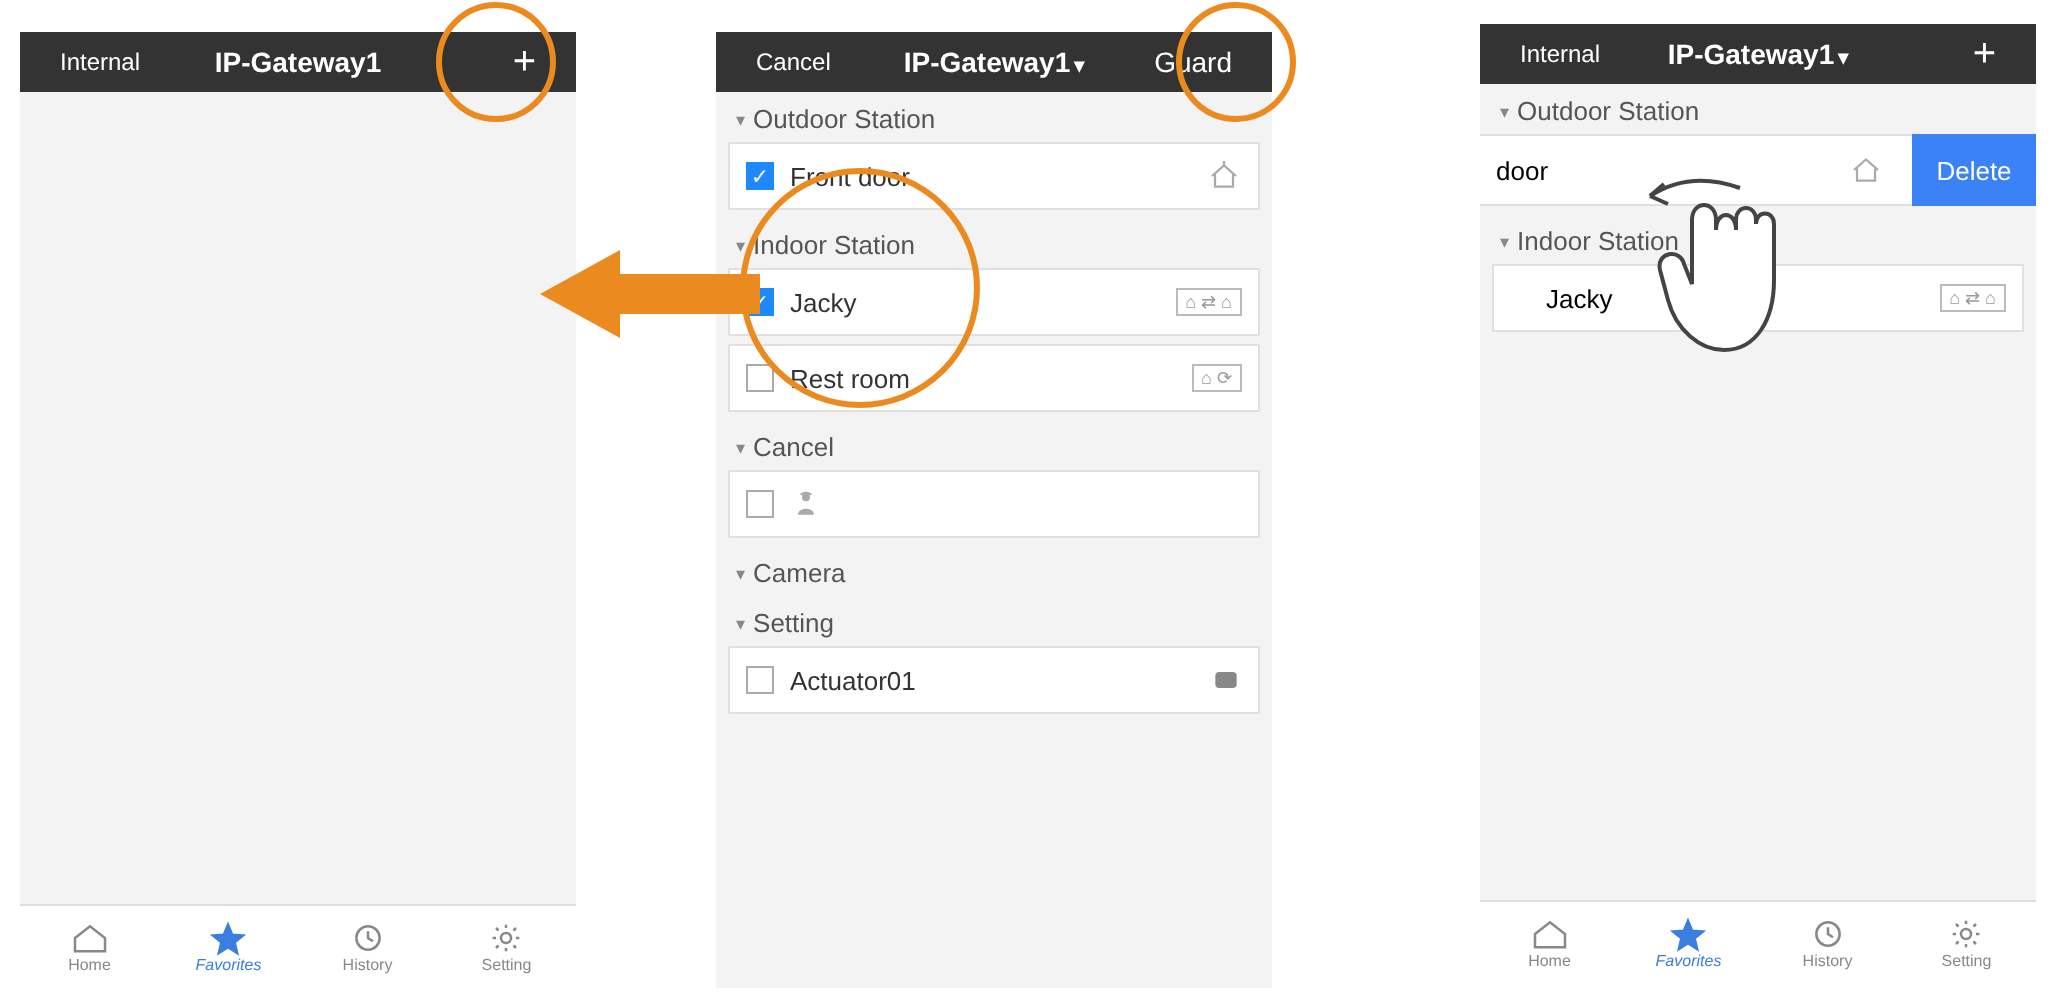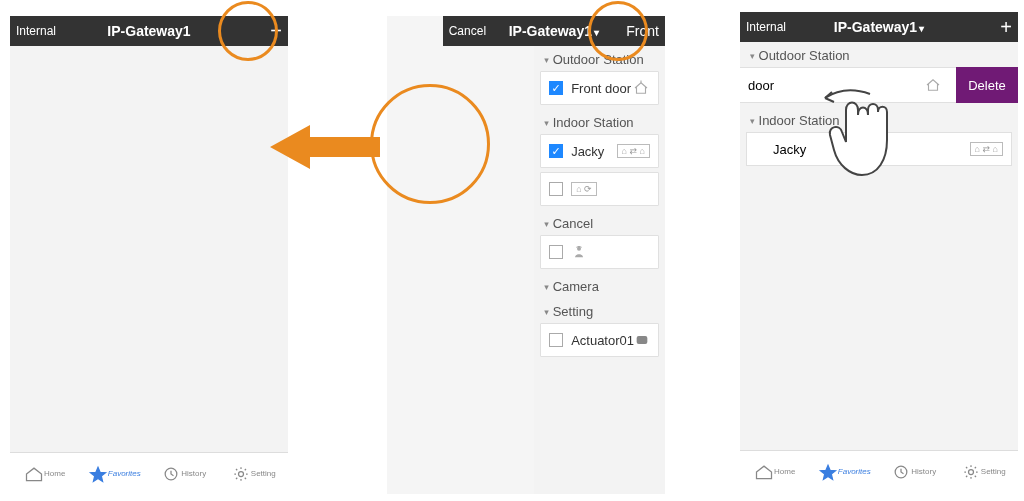--- a/index.html
+++ b/index.html
@@ -13,30 +13,30 @@
   .phone {
     position: absolute;
     width: 278px;
     background: #f5f5f5;
     display: flex;
     flex-direction: column;
     overflow: hidden;
   }
   
   #p1 { left: 10px; top: 16px; height: 478px; }
-  #p2 { left: 387px; top: 16px; height: 478px; align-items: flex-end; }
+  #p2 { left: 358px; top: 16px; height: 478px; }
   #p3 { left: 740px; top: 12px; height: 480px; }
   .nav {
     background: #333;
     color: #fff;
     height: 30px;
     display: flex;
     align-items: center;
     justify-content: space-between;
-    padding: 0 6px;
+    padding: 0 20px;
     font-size: 13px;
   }
   .nav .left { width: 60px; text-align: left; font-size: 12px; }
   .nav .center { flex: 1; text-align: center; font-weight: 600; font-size: 14px; }
   .nav .right { width: 60px; text-align: right; font-size: 14px; }
   .chev { font-size: 10px; margin-left: 2px; }
   .plus { font-size: 20px; line-height: 20px; font-weight: 300; }
   .body { flex: 1; overflow: hidden; background: #f3f3f3; }
   .section-header {
     font-size: 13px;
@@ -83,21 +83,21 @@
     display: flex;
     align-items: center;
     gap: 2px;
   }
   .tabbar {
     height: 42px;
     background: #fff;
     border-top: 1px solid #ddd;
     display: flex;
   }
-  .tab { flex: 1; display: flex; flex-direction: row; align-items: center; justify-content: center; font-size: 8px; color: #888; }
+  .tab { flex: 1; display: flex; flex-direction: column; align-items: center; justify-content: center; font-size: 8px; color: #888; }
   .tab svg { width: 20px; height: 18px; }
   .tab.active { color: #3a7ee0; font-style: italic; }
   .tab.active svg { stroke: #3a7ee0; fill: #3a7ee0; }
 
   
   .swipe-row {
     display: flex;
     margin: 0 0 4px 0;
     height: 36px;
     align-items: stretch;
@@ -109,21 +109,21 @@
     border-top: 1px solid #e0e0e0;
     border-bottom: 1px solid #e0e0e0;
     display: flex;
     align-items: center;
     padding: 0 8px;
     font-size: 13px;
     position: relative;
   }
   .swipe-row .delete {
     width: 62px;
-    background: #701a75;
+    background: #3b82f6;
     color: #fff;
     display: flex;
     align-items: center;
     justify-content: center;
     font-size: 13px;
   }
   .swipe-row .content .label { flex: 1; }
 
   
   .circle {
@@ -205,21 +205,21 @@
         </svg>
       <span>Setting</span>
     </div>
   </div>
 </div>
 
 <div class="phone" id="p2">
   <div class="nav">
     <div class="left">Cancel</div>
     <div class="center"><span>IP-Gateway1</span><span class="chev">▾</span></div>
-    <div class="right">Front</div>
+    <div class="right">Guard</div>
   </div>
   <div class="body">
 
     <div class="section-header">
         <span class="tri">▾</span>
         <span>Outdoor Station</span>
       </div>
     <div class="item">
       <div class="cb checked">✓</div>
       <span class="label">Front door</span>
@@ -237,20 +237,21 @@
       </div>
     <div class="item">
       <div class="cb checked">✓</div>
       <span class="label">Jacky</span>
       <span class="icon-slot">
         <span class="mini-badge">⌂ ⇄ ⌂</span>
       </span>
     </div>
     <div class="item">
       <div class="cb"></div>
+      <span class="label">Rest room</span>
       <span class="icon-slot">
         <span class="mini-badge">⌂ ⟳</span>
       </span>
     </div>
 
     <div class="section-header">
         <span class="tri">▾</span>
         <span>Cancel</span>
       </div>
     <div class="item">

